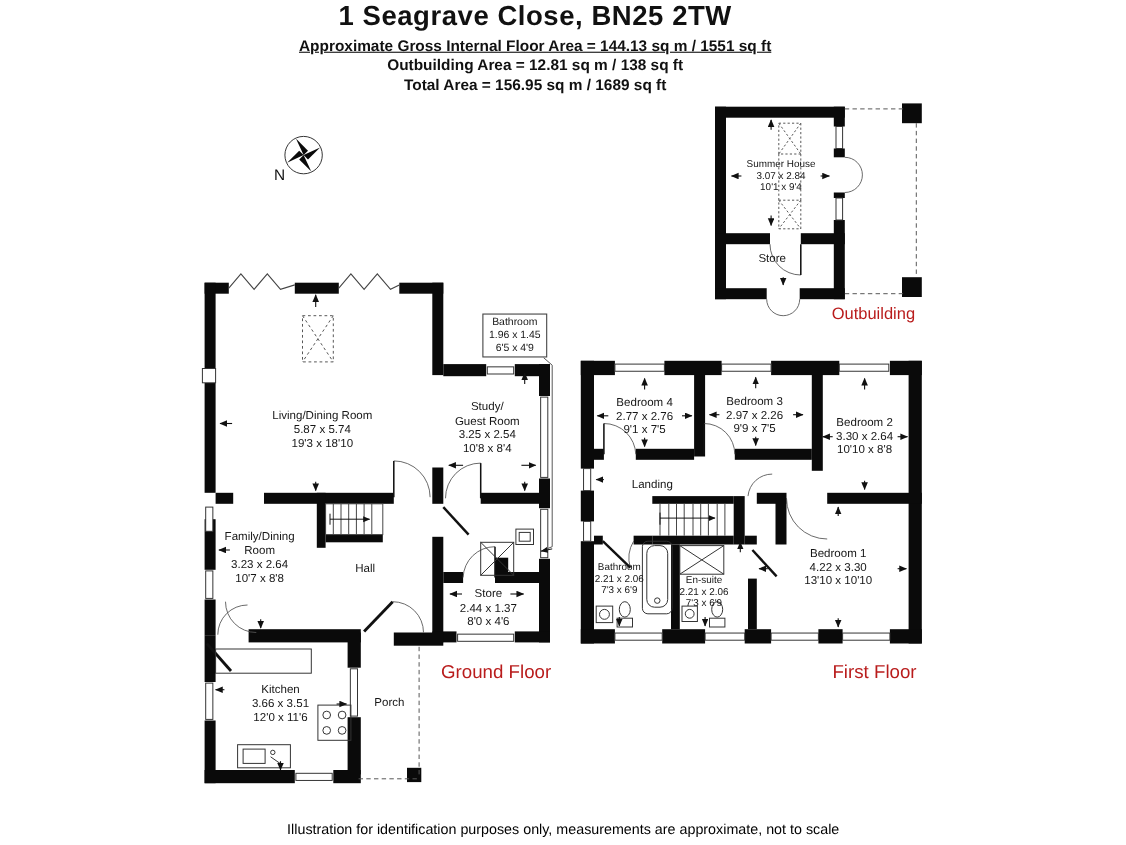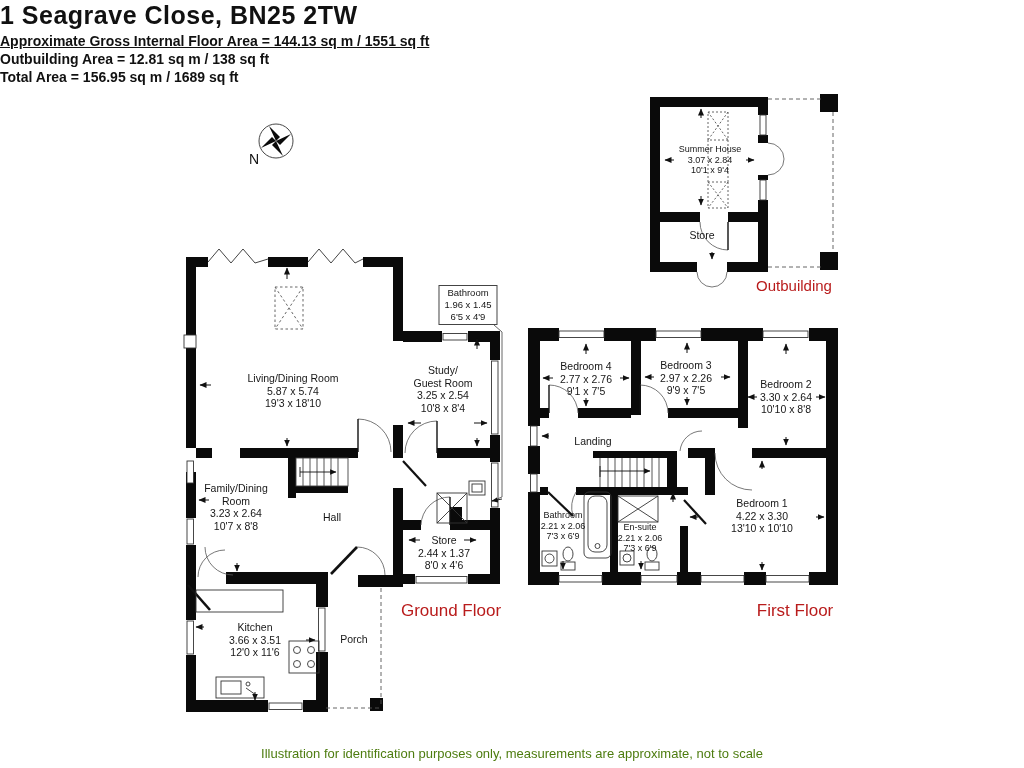--- a/index.html
+++ b/index.html
@@ -1,24 +1,24 @@
 <!DOCTYPE html>
 <html><head>
 <meta charset="utf-8">
 <style>
   html,body{margin:0;padding:0;background:#fff;}
   #stage{position:relative;width:1024px;height:768px;background:#fff;overflow:hidden;
          font-family:"Liberation Sans","DejaVu Sans",sans-serif;color:#1a1a1a;}
   #plansvg{position:absolute;left:0;top:0;}
-  .hdr{position:absolute;left:0;width:941px;color:#111;}
+  .hdr{position:absolute;left:16px;width:941px;text-align:center;color:#111;}
   #title{top:1px;font-size:25px;font-weight:bold;letter-spacing:.5px;}
   .area{font-size:14px;font-weight:bold;}
   #area1{top:33px;text-decoration:underline;} #area2{top:51px;} #area3{top:69px;}
   #footer{position:absolute;top:746px;left:0;width:1024px;text-align:center;
-          font-size:13px;color:#4d7c0f;}
+          font-size:13px;color:#000000;}
   .rl{position:absolute;transform:translateX(-50%);text-align:center;
       font-size:10.5px;line-height:12.5px;white-space:nowrap;color:#161616;}
   .rl span{display:block;}
   .rl.sm{font-size:9px;line-height:10.5px;}
   .rl.box{border:1px solid #444;background:#fff;padding:1px 5px;font-size:9.5px;line-height:12px;}
   .floorlbl{position:absolute;transform:translateX(-50%);font-size:17px;color:#b91c1c;white-space:nowrap;}
   .obl{font-size:15px;}
   #northN{position:absolute;font-size:14px;color:#111;}
 </style>
 </head>

